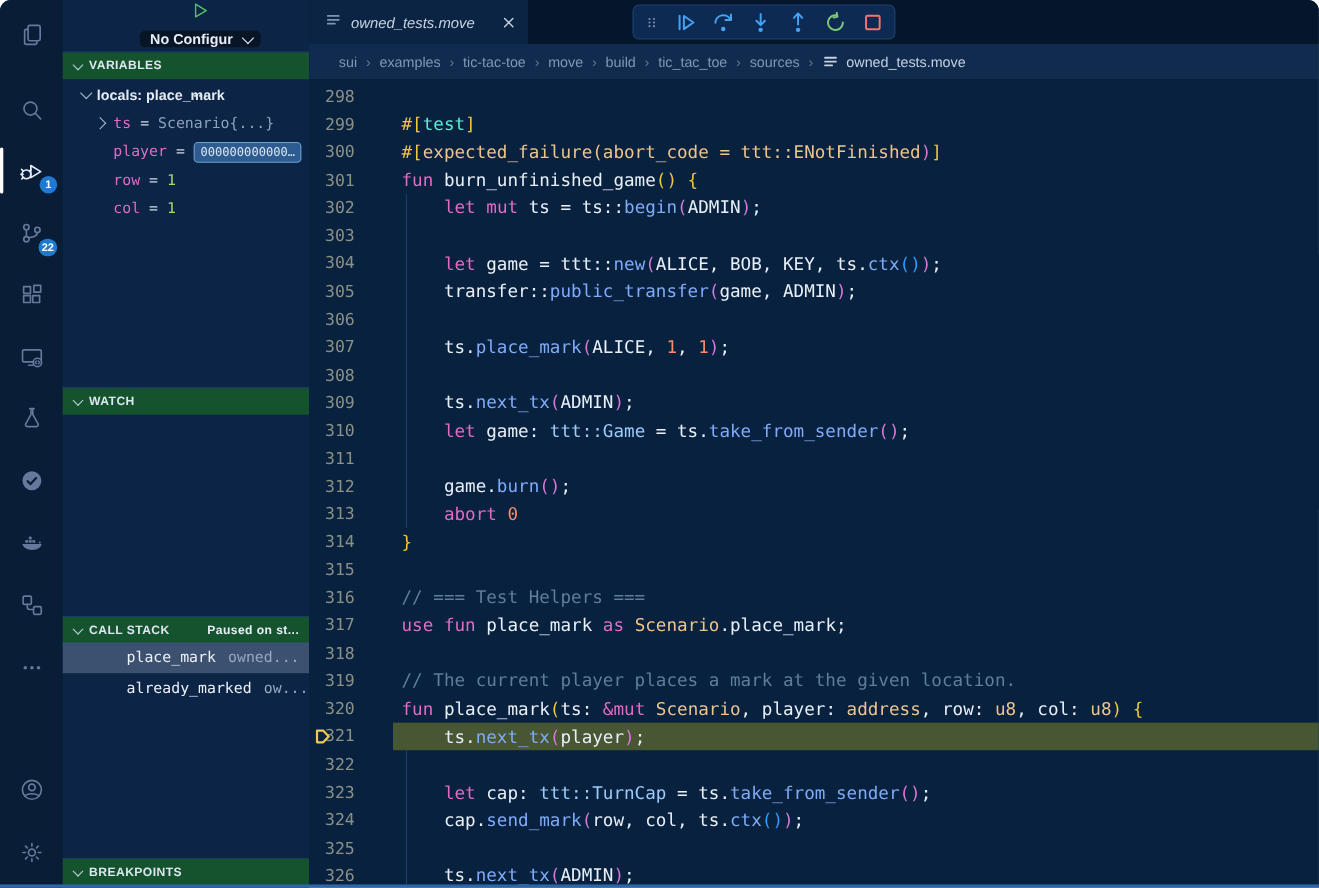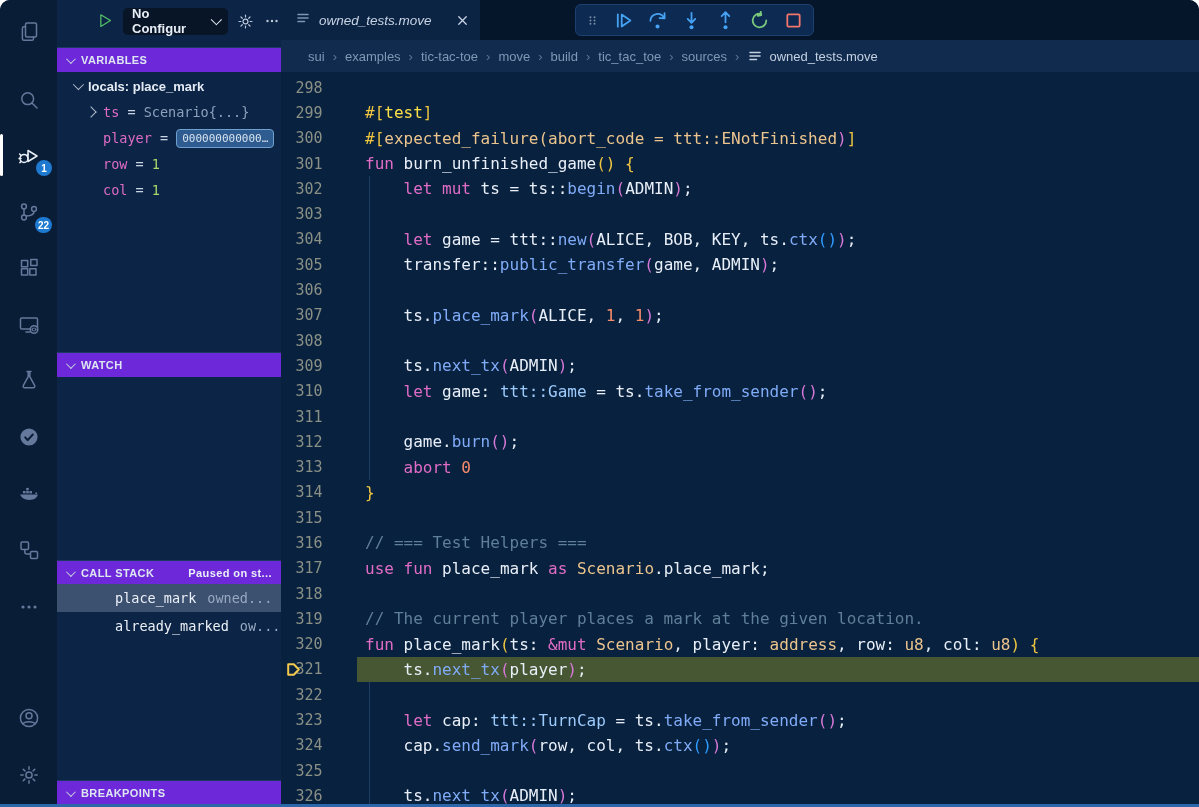--- a/index.html
+++ b/index.html
@@ -8,28 +8,28 @@
   
   #activitybar{position:absolute;left:0;top:0;width:57px;height:100%;background:#0A1D37;}
   .ab-item{position:absolute;left:0;width:57px;height:48px;display:flex;align-items:center;justify-content:center;color:#64799B;cursor:pointer;}
   .ab-item.active{color:#E8EEF6;}
   .ab-ind{position:absolute;left:0;top:3px;bottom:3px;width:3px;background:#FFFFFF;border-radius:2px;}
   .badge{position:absolute;right:5px;bottom:3px;min-width:16px;height:16px;border-radius:9px;background:#1E79D0;color:#fff;
          font-size:10px;font-weight:700;display:flex;align-items:center;justify-content:center;padding:0 3px;box-sizing:border-box;}
 
   
   #sidebar{position:absolute;left:57px;top:0;width:224px;height:100%;background:#0C2445;}
-  #sb-controls{position:absolute;top:0;left:0;right:0;height:42px;display:flex;align-items:center;padding-left:38px;gap:8px;box-sizing:border-box;}
+  #sb-controls{position:absolute;top:0;left:0;right:0;height:42px;display:flex;align-items:center;padding-left:26px;gap:8px;box-sizing:border-box;flex-direction:column;}
   .dd{background:#081527;border-radius:5px;height:27px;display:flex;align-items:center;padding:0 9px;color:#E8EEF6;font-size:13px;font-weight:600;gap:8px;cursor:pointer;}
   .chev{width:7px;height:7px;border-right:1.7px solid currentColor;border-bottom:1.7px solid currentColor;display:inline-block;}
   .chev.down{transform:rotate(45deg) translateY(-2px);}
   .chev.right{transform:rotate(-45deg);}
   .icon-btn{color:#BCC9DB;display:flex;align-items:center;justify-content:center;cursor:pointer;}
 
-  .shead{position:absolute;left:0;right:0;height:24px;background:#6d28d9;border-top:1px solid #1D3B62;display:flex;align-items:center;
+  .shead{position:absolute;left:0;right:0;height:24px;background:#14532d;border-top:1px solid #1D3B62;display:flex;align-items:center;
          color:#DDE6F1;font-size:11px;font-weight:700;letter-spacing:.4px;cursor:pointer;}
   .shead .chev{margin:0 8px 0 9px;color:#C2CEDD;width:6px;height:6px;}
   .shead .spacer{flex:1;}
   .shead .sstatus{margin-right:9px;font-size:11px;color:#E9EFF7;font-weight:700;}
 
   #var-rows{position:absolute;top:73px;left:0;right:0;}
   .vrow{height:26px;display:flex;align-items:center;cursor:pointer;}
   .vrow .chev{color:#AEBBCD;}
   .locals-label{font-size:13px;font-weight:700;color:#E4EBF4;margin-left:7px;}
   .mono{font-family:"DejaVu Sans Mono",monospace;}
@@ -358,21 +358,21 @@
 
     <div id="code">
       <div class="guide" style="left:88px;top:104px;height:304px;"></div>
       <div class="guide" style="left:88px;top:610px;height:127px;"></div>
     <div class="cl">
           <span class="ln">298</span>
           <span class="ct"></span>
         </div>
         <div class="cl">
           <span class="ln">299</span>
-          <span class="ct"><span style="color: rgb(239, 197, 65);">#[</span><span style="color: #fde047;">test</span><span style="color: rgb(239, 197, 65);">]</span></span>
+          <span class="ct"><span style="color: rgb(239, 197, 65);">#[</span><span style="color: #5eead4;">test</span><span style="color: rgb(239, 197, 65);">]</span></span>
         </div>
         <div class="cl">
           <span class="ln">300</span>
           <span class="ct"><span style="color: rgb(239, 197, 65);">#[</span><span style="color: rgb(236, 196, 141);">expected_failure(abort_code = ttt::ENotFinished</span><span style="color: rgb(214, 120, 214);">)</span><span style="color: rgb(239, 197, 65);">]</span></span>
         </div>
         <div class="cl">
           <span class="ln">301</span>
           <span class="ct"><span style="color: rgb(224, 108, 198);">fun</span><span style="color: rgb(233, 239, 248);"> burn_unfinished_game</span><span style="color: rgb(239, 197, 65);">()</span><span style="color: rgb(233, 239, 248);"> </span><span style="color: rgb(239, 197, 65);">{</span></span>
         </div>
         <div class="cl">

